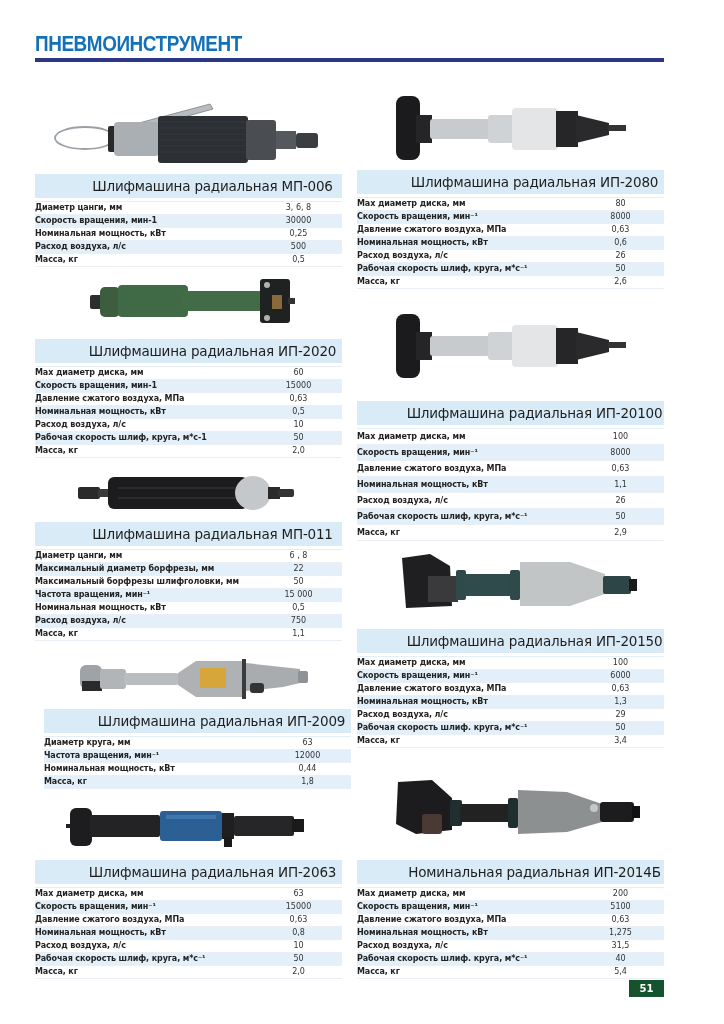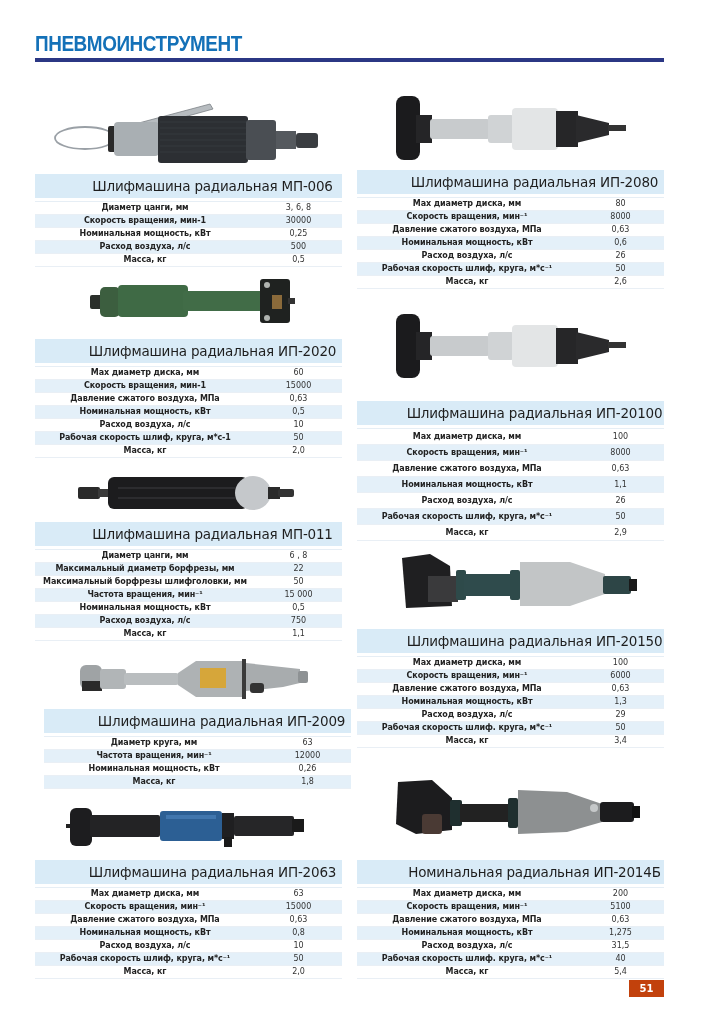--- a/index.html
+++ b/index.html
@@ -22,26 +22,26 @@
     height: 24px; background: #d9ebf7; text-align: center;
     font-family: "DejaVu Sans", sans-serif; font-size: 13.5px; line-height: 24px;
     color: #1e1e1e; white-space: nowrap; letter-spacing: -0.2px; padding-left: 48px;
   }
   .spec-table { width: 100%; border-collapse: collapse; margin-top: 3px; border-top: 1px solid #e6eef5; }
   .spec-table tr { height: 12.5px; }
   .spec-table.tall tr { height: 16px; }
   .spec-table tr:nth-child(even) td { background: #e4f0f9; }
   .spec-table tr:nth-child(odd) td { background: #ffffff; }
   .spec-table td { font-size: 8px; line-height: 12px; padding: 0; border-bottom: 1px solid #e9eff5; white-space: nowrap; }
-  .spec-table td.label { width: 220px; text-align: center; font-weight: bold; color: #222; letter-spacing: -0.1px; }
+  .spec-table td.label { width: 220px; font-weight: bold; color: #222; letter-spacing: -0.1px; }
   .spec-table td.value { text-align: center; color: #333; }
 
   .page-number {
     position: absolute; left: 629px; top: 980px; width: 35px; height: 17px;
-    background: #c2410c; color: #fff; font-weight: bold; font-size: 10px;
+    background: #14532d; color: #fff; font-weight: bold; font-size: 10px;
     line-height: 17px; text-align: center;
   }
 </style>
 </head>
 <body>
 
 <div class="page-title">ПНЕВМОИНСТРУМЕНТ</div>
 <div class="title-rule"></div>
 
 <div class="product-image" style="left:50px;top:98px;width:280px;height:66px;">
@@ -214,21 +214,21 @@
         <tr>
           <td class="label">Диаметр круга, мм</td>
           <td class="value">63</td>
         </tr>
     <tr>
           <td class="label">Частота вращения, мин⁻¹</td>
           <td class="value">12000</td>
         </tr>
     <tr>
           <td class="label">Номинальная мощность, кВт</td>
-          <td class="value">0,26</td>
+          <td class="value">0,44</td>
         </tr>
     <tr>
           <td class="label">Масса, кг</td>
           <td class="value">1,8</td>
         </tr>
   </tbody>
     </table>
 </div>
 
 <div class="product-image" style="left:66px;top:803px;width:240px;height:48px;">

